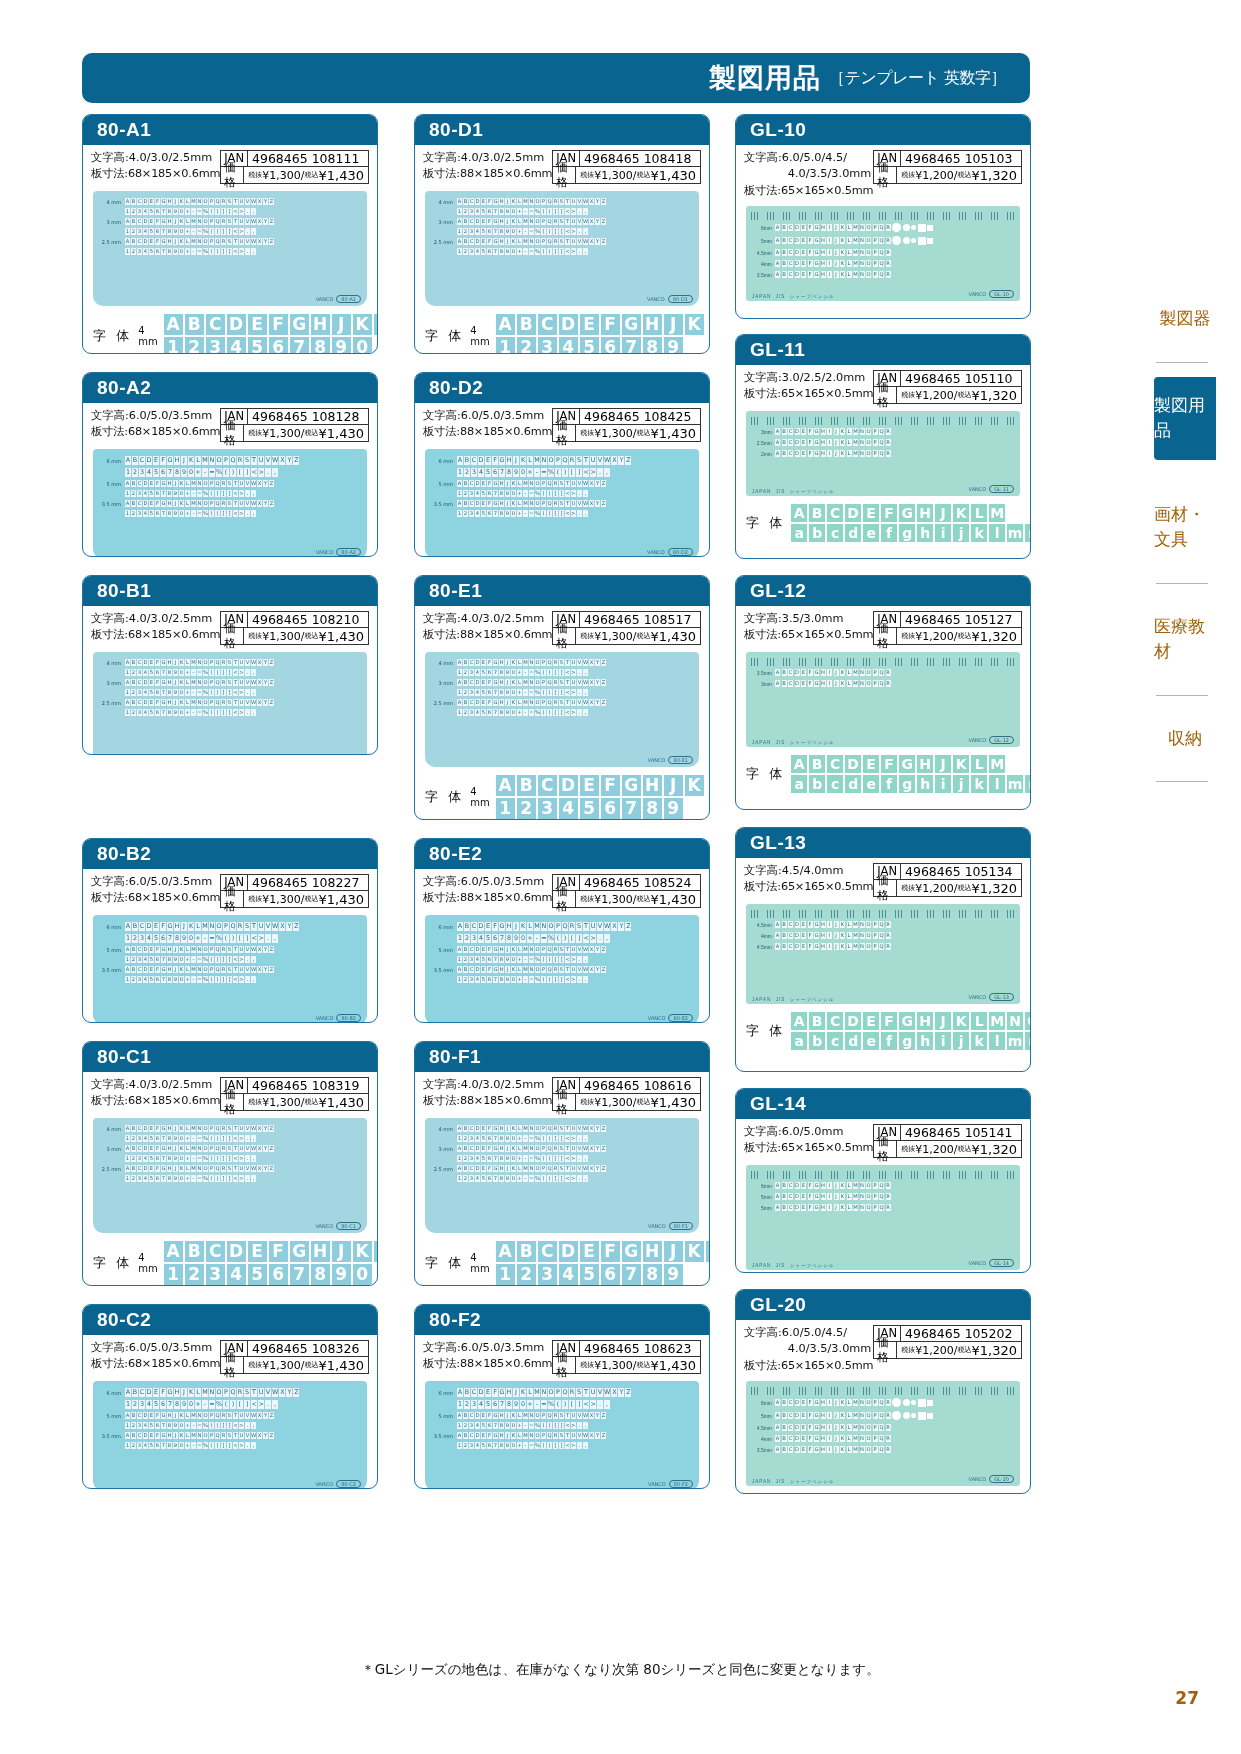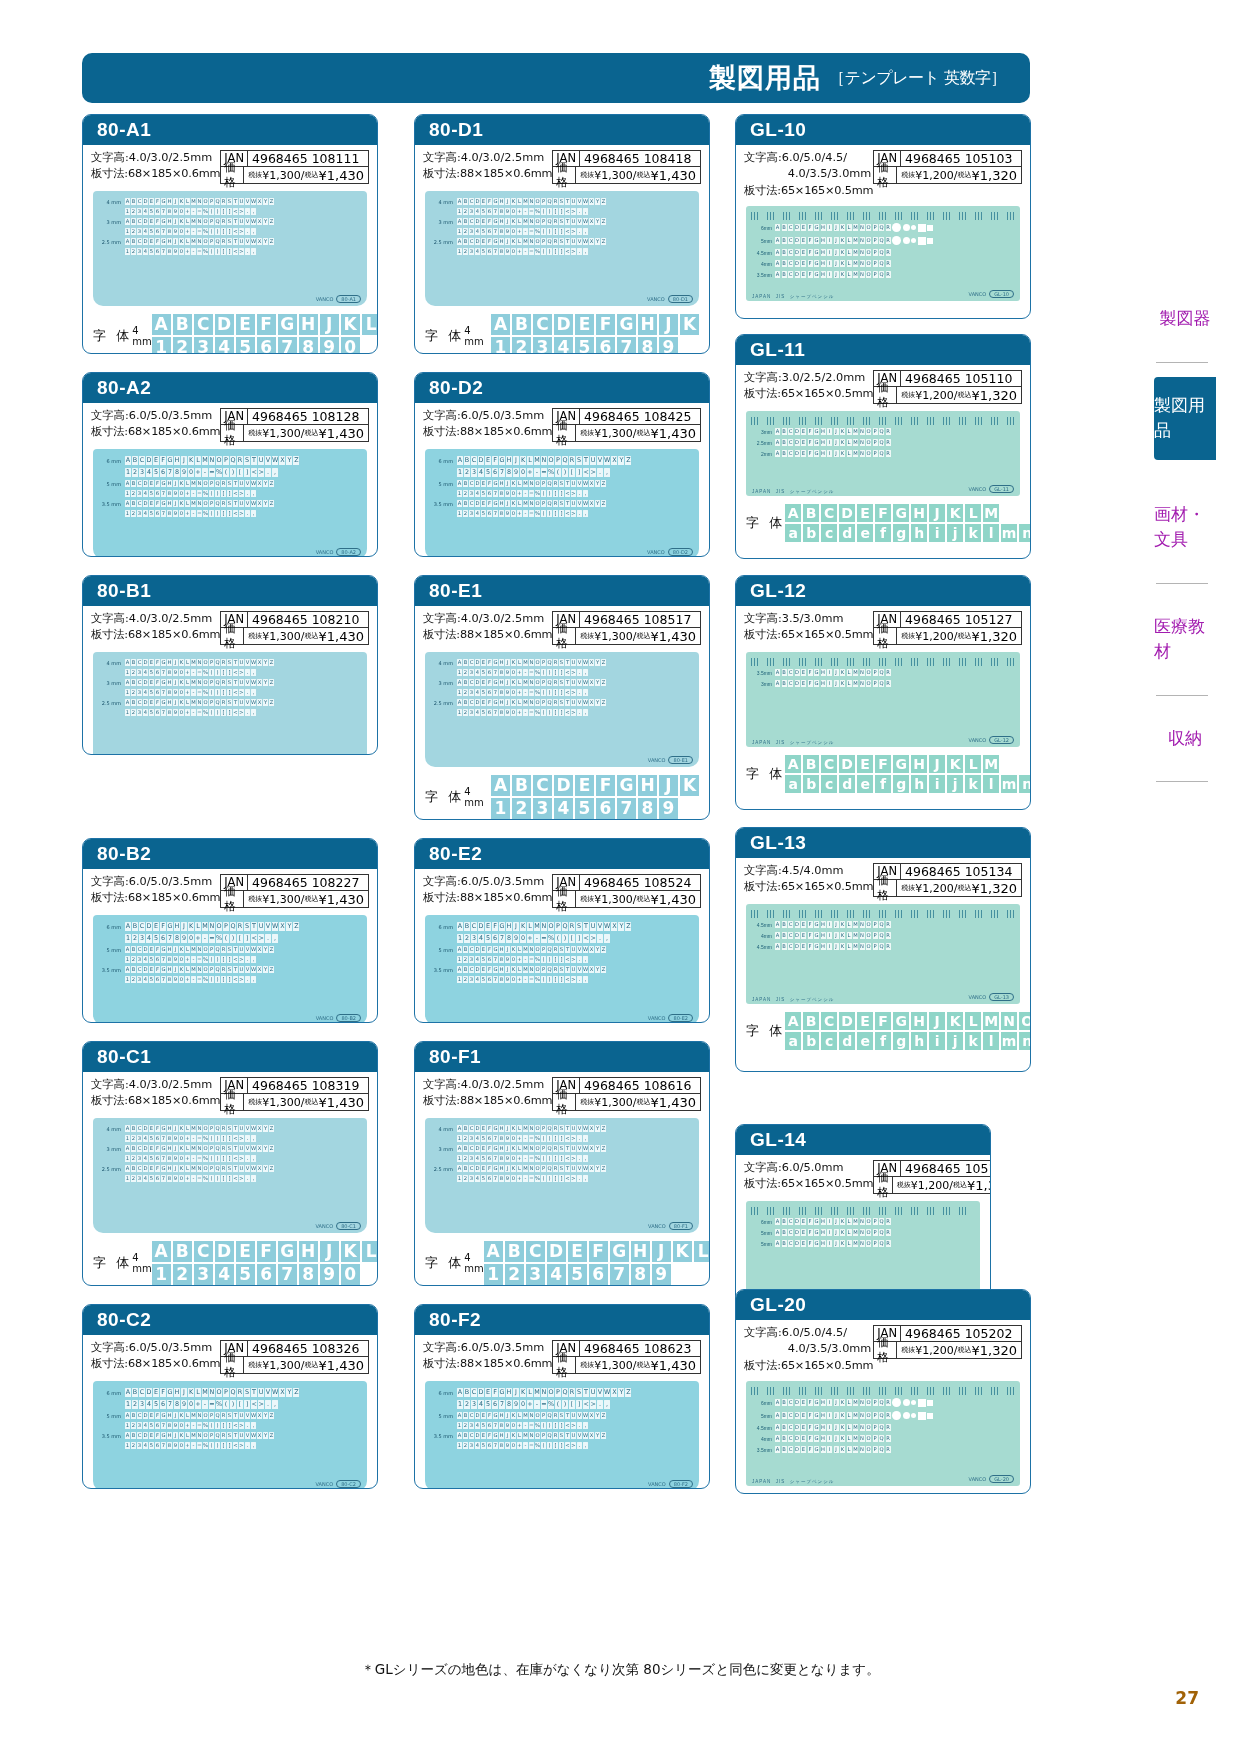--- a/index.html
+++ b/index.html
@@ -30,21 +30,21 @@
     font-size: 16px; margin-left: 8px; letter-spacing: -0.5px;
     font-family: "DejaVu Sans", sans-serif;
   }
 
   
   .sidebar { position: absolute; right: 0; top: 290px; width: 105px; }
   .side-tab {
     width: 62px; margin-left: 18px;
     display: flex; flex-direction: column; align-items: center;
     font-family: "DejaVu Sans", sans-serif;
-    color: #a21caf; font-size: 17px; line-height: 1.5;
+    color: #a16207; font-size: 17px; line-height: 1.5;
     padding: 16px 0;
   }
   .side-tab.active { background: #0a6490; color: #fff; border-radius: 4px 0 0 4px; }
   .side-sep { width: 52px; height: 1px; background: #b4b4b4; margin: 14px 0 14px 20px; }
   .side-gap { height: 26px; }
 
   
   .card {
     position: absolute;
     border: 1.6px solid #1d72a6;
@@ -123,21 +123,21 @@
   .brandmark .oval {
     border: 0.7px solid #2f6f88; border-radius: 6px;
     padding: 0px 4px; font-size: 5px;
   }
   .jis-row {
     position: absolute; left: 6px; bottom: 2px;
     font-size: 4.5px; color: #2f6f88; letter-spacing: 1px;
   }
 
   
-  .jitai { display: flex; align-items: center; padding: 0 10px 9px 10px; gap: 0; }
+  .jitai { display: flex; align-items: center; padding: 0 10px 9px 10px; gap: 6px; }
   .jitai-label {
     font-size: 13px; color: #111; letter-spacing: 3px;
     font-family: "DejaVu Sans", sans-serif; white-space: nowrap;
   }
   .jitai-sz { font-size: 10px; color:#111; font-family:"DejaVu Sans",sans-serif; }
   .jitai-box { flex: 1; }
   .jitai-line { display: flex; gap: 2px; }
   .jitai-line + .jitai-line { margin-top: 2px; }
   .jc {
     background: #8ecddb;
@@ -3317,21 +3317,21 @@
               <span class="jc sm green ">i</span>
               <span class="jc sm green ">j</span>
               <span class="jc sm green ">k</span>
               <span class="jc sm green ">l</span>
               <span class="jc sm green ">m</span>
               <span class="jc sm green ">n</span>
             </span>
           </span>
         </div>
       </div>
-      <div class="card" style="left:735px;top:1124px;width:256px;height:185px">
+      <div class="card" style="left:735px;top:1088px;width:296px;height:185px">
         <div class="card-head">GL-14</div>
         <div class="spec">
           <div class="spec-left">
             <div>文字高:6.0/5.0mm</div>
             <div class="l2">板寸法:65×165×0.5mm</div>
           </div>
           <div class="spec-right">
             <div class="jan-row">
               <span class="cellkey">JAN</span>
               <span class="cellval">4968465 105141</span>

